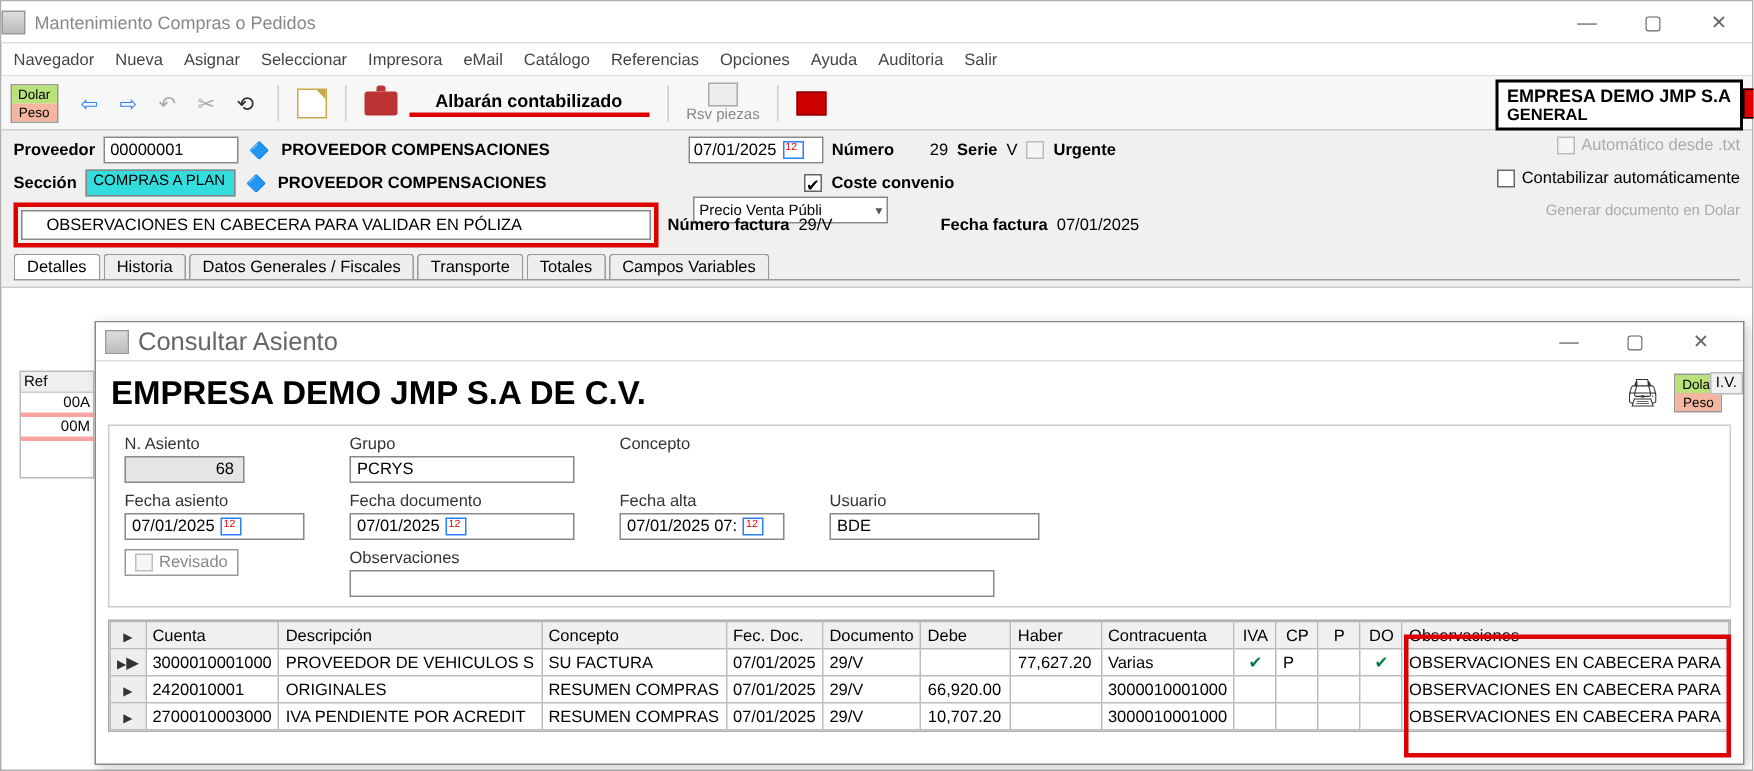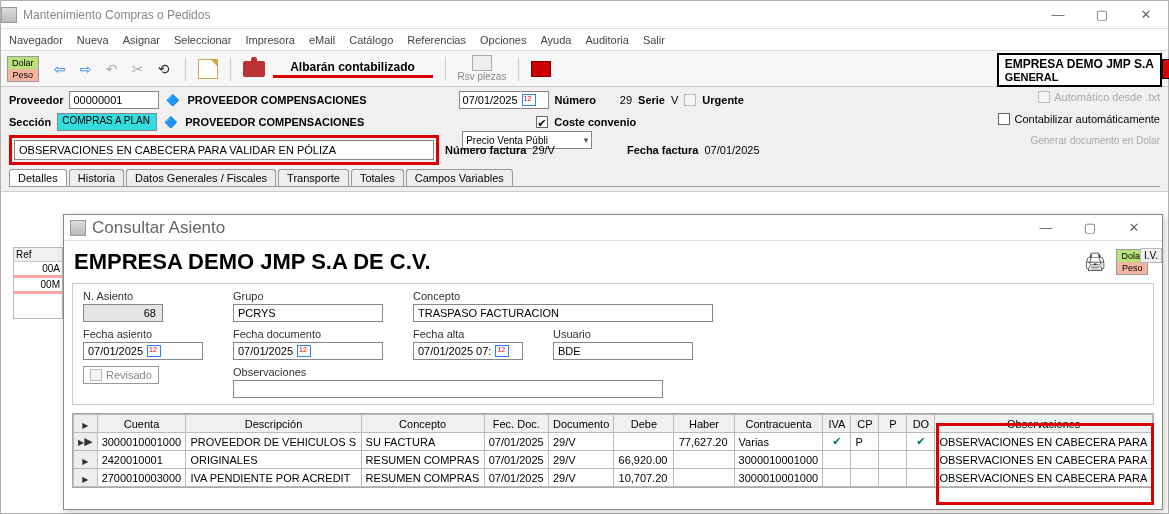--- a/index.html
+++ b/index.html
@@ -42,21 +42,21 @@
   .row { display: flex; align-items: center; gap: 6px; margin-bottom: 4px; position: relative; }
   .lbl { font-weight: bold; }
   .txt { background:#fff; border:1px solid #888; padding:1px 3px; height:18px; font-size:11px; }
   .txt.small { width: 90px; }
   .mini-icon { width:16px;height:16px; display:inline-flex;align-items:center;justify-content:center; }
   .seccion-val { background:#3dd; padding:1px 4px; border:1px solid #888; width: 100px; height:18px; overflow:hidden; font-size:10px; }
   .auto-desde { color:#aaa; display:flex; align-items:center; gap:4px; position:absolute; right:0; top:0;}
   .contab-auto { display:flex; align-items:center; gap:4px; position:absolute; right:0; top:0;}
   .gen-doc { color:#aaa; position:absolute; right:0; top:0; font-size:10px;}
   .red-box { border: 3px solid #d00; }
-  .obs-cabecera { border:1px solid #888; background:#fff; padding:2px 4px; width: 420px; height:20px; display:flex; align-items:center; }
+  .obs-cabecera { border:1px solid #888; background:#fff; padding:2px 16px; width: 420px; height:20px; display:flex; align-items:center; }
   .select { background:#fff; border:1px solid #888; padding:1px 3px; height:18px; width:130px; font-size:10px; display:flex; align-items:center; justify-content:space-between;}
   .select::after { content:"▾"; font-size:9px; color:#555; margin-left:4px;}
   .date-input { background:#fff; border:1px solid #888; padding:1px 3px; height:18px; width:90px; display:flex; align-items:center; gap:4px; font-size:11px;}
   .cal-icon { width:14px;height:12px;background:#fff;border:1px solid #2a7fff; display:inline-block; position:relative;}
   .cal-icon::after{content:"12"; font-size:7px; color:#d00; position:absolute; left:1px; top:0;}
   .tabs { display:flex; gap:0; margin-top:4px; border-bottom:1px solid #999; font-size:11px;}
   .tab { padding:2px 8px; border:1px solid #999; border-bottom:none; background:#eee; border-radius:3px 3px 0 0; margin-right:2px;}
   .tab.active { background:#fff; position:relative; }
 
   
@@ -69,21 +69,21 @@
   .print-icon { font-size:18px; color:#333; }
   .child-form { padding:6px 10px; display:grid; grid-template-columns: 120px 150px 300px 200px; gap:6px 30px; align-items:start; border:1px solid #ccc; margin:0 8px;}
   .fg { display:flex; flex-direction:column; gap:2px;}
   .fg label { font-size:11px; color:#333;}
   .fg .val { background:#fff; border:1px solid #888; padding:2px 4px; height:18px; font-size:11px; display:flex; align-items:center;}
   .fg .val.num { background:#e5e5e5; justify-content:flex-end; padding-right:6px; width:80px;}
   .revisado { display:flex; align-items:center; gap:4px; border:1px solid #999; padding:2px 6px; color:#888; width:fit-content;}
   .child-table-wrap { margin: 8px; border:1px solid #aaa; overflow:auto; max-height: 100px;}
   table { border-collapse: collapse; width: 100%; font-size: 11px; }
   th, td { border: 1px solid #bbb; padding: 2px 4px; text-align: left; white-space: nowrap; height:18px; overflow:hidden;}
-  th { background: #f0f0f0; font-weight: normal; text-align: center;}
+  th { background: #f0f0f0; font-weight: normal;}
   .col-narrow { width: 28px; text-align:center;}
   .col-obs { position: relative; }
   .obs-red { position:absolute; top:422px; left:935px; width:218px; height:82px; border:3px solid #d00; pointer-events:none;}
   td.num { text-align:right; padding-right:6px;}
   .check { color:#008040; text-align:center;}
   .row-marker { width:12px; background:#eee; text-align:center; color:#333;}
   .row-marker::before{content:"▶"; font-size:8px; color:#333;}
   
   .peek-strip { position:absolute; top:246px; left:12px; width:50px; height:72px; background:#fff; border:1px solid #bbb; font-size:10px; }
   .peek-strip .ph { border-bottom:1px solid #ccc; padding:1px 2px; background:#f0f0f0;}
@@ -244,21 +244,20 @@
       <div class="fg">
         <label>N. Asiento</label>
         <div class="val num">68</div>
       </div>
       <div class="fg">
         <label>Grupo</label>
         <div class="val">PCRYS</div>
       </div>
       <div class="fg">
         <label>Concepto</label>
-        <div class="val">TRASPASO FACTURACION</div>
       </div>
       <div></div>
       <div class="fg">
         <label>Fecha asiento</label>
         <div class="val" style="display:flex;gap:4px">
             <span>07/01/2025</span>
             <span class="cal-icon"></span>
           </div>
       </div>
       <div class="fg">

